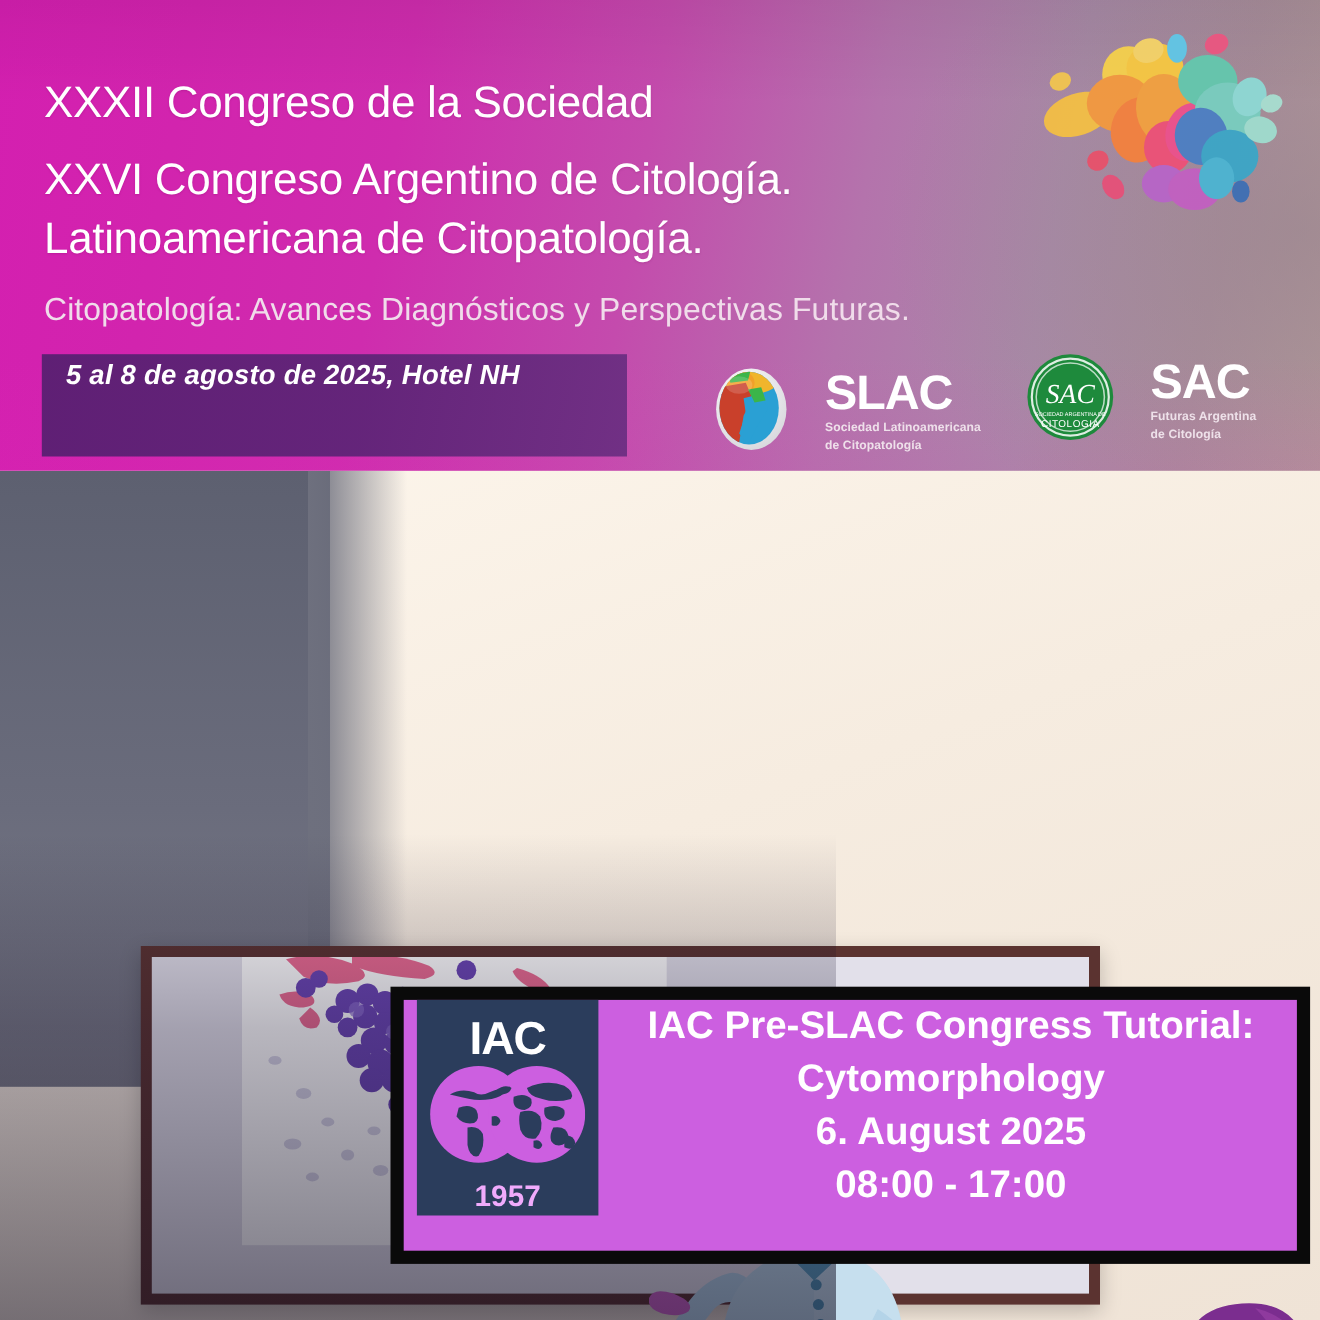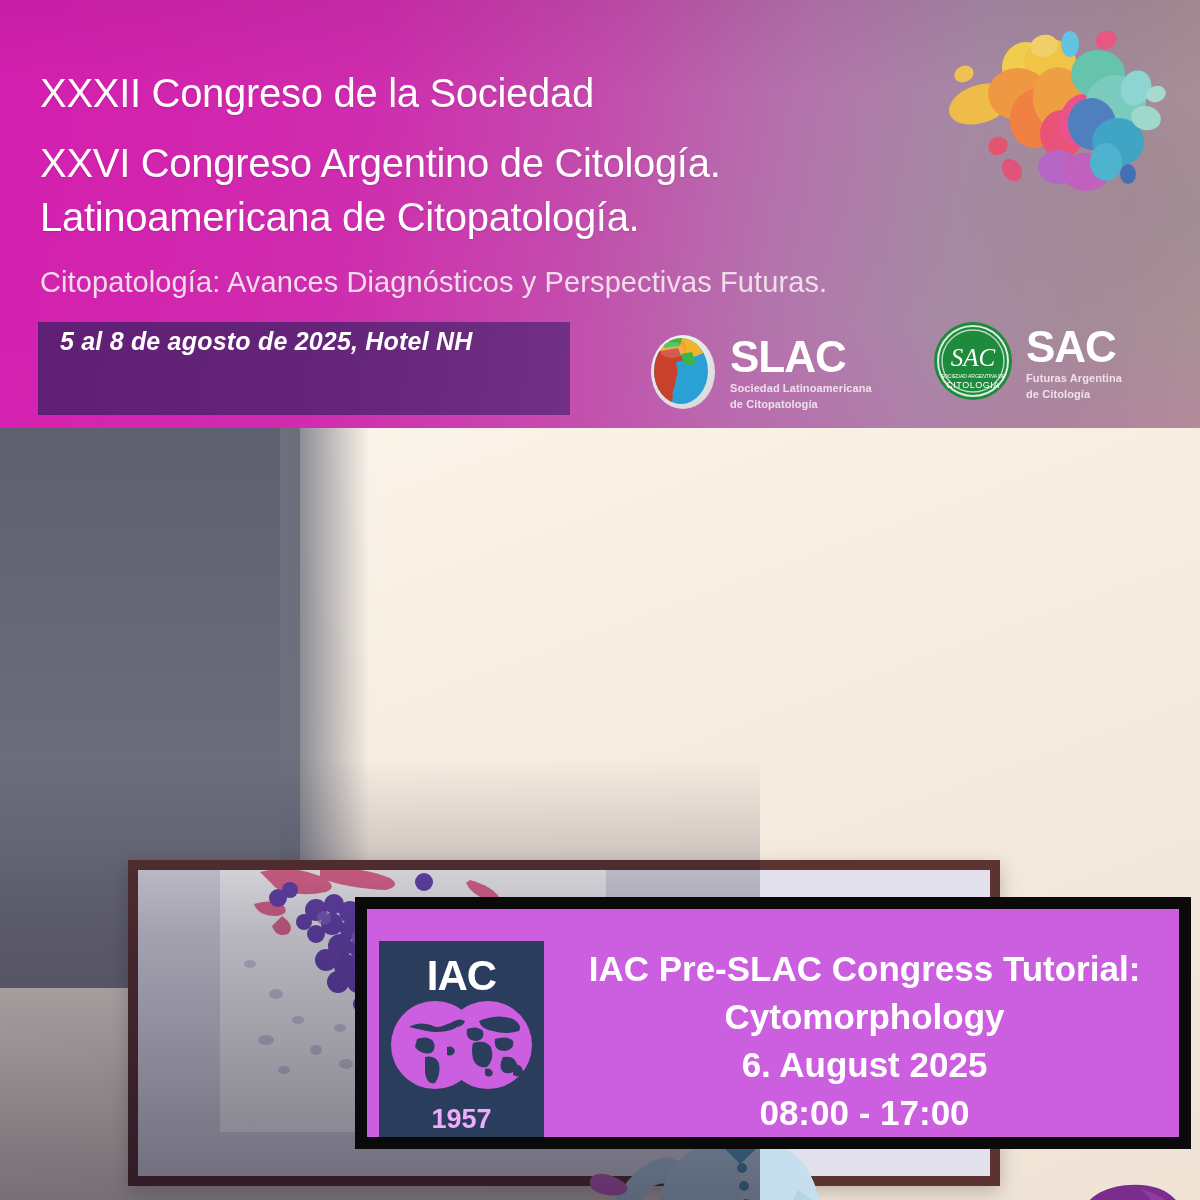--- a/index.html
+++ b/index.html
@@ -42,21 +42,21 @@
     position:absolute; left:38px; top:322px; width:532px; height:93px;
     background:linear-gradient(100deg, rgba(86,31,112,0.93) 0%, rgba(92,36,118,0.93) 55%, rgba(104,45,128,0.90) 100%);
     padding:2px 22px 0 22px;
   }
   #date-chip .dtxt {
     color:#ffffff; font-size:25px; line-height:35px; font-weight:bold;
     font-style:italic; letter-spacing:0.2px; white-space:nowrap;
   }
 
   
-  .soc-logo { position:absolute; display:flex; align-items:center; }
+  .soc-logo { position:absolute; display:flex; align-items:center;gap:20px; }
   #slac-logo { left:648px; top:332px; }
   #sac-logo  { left:932px; top:320px;justify-content:flex-end; }
   .soc-mark { flex:0 0 auto; }
   .soc-text { margin-left:12px; }
   .soc-acronym {
     color:#ffffff; font-weight:bold; font-size:44px; line-height:44px;
     letter-spacing:-1px;
   }
   .soc-sub {
     color:#f2e6ee; font-size:11px; line-height:13px; font-weight:bold;
@@ -95,21 +95,21 @@
     background:linear-gradient(180deg, rgba(20,14,40,0.0) 0%, rgba(20,14,40,0.30) 40%, rgba(14,10,30,0.55) 100%);
     pointer-events:none;
   }
 
   
   #banner {
     position:absolute; left:355px; top:897px; width:836px; height:252px;
     background:#0a0a0a; padding:12px;
   }
   #banner-inner {
-    width:100%; height:100%; background:#cc5fe0; display:flex; align-items:flex-end;
+    width:100%; height:100%; background:#cc5fe0; display:flex; align-items:flex-start;
   }
   #iac-badge {
     flex:0 0 auto; width:165px; height:196px; margin-left:12px;
     background:#2b3d5c; position:relative;
   }
   #iac-text {
     position:absolute; left:0; top:14px; width:100%; text-align:center;
     color:#ffffff; font-size:42px; font-weight:bold; line-height:42px; letter-spacing:-1px;
   }
   #iac-globes { position:absolute; left:12px; top:58px; width:141px; height:92px; }

